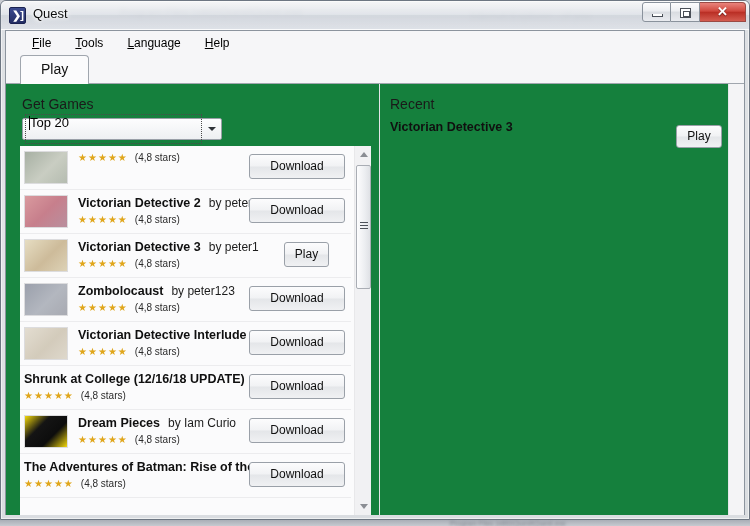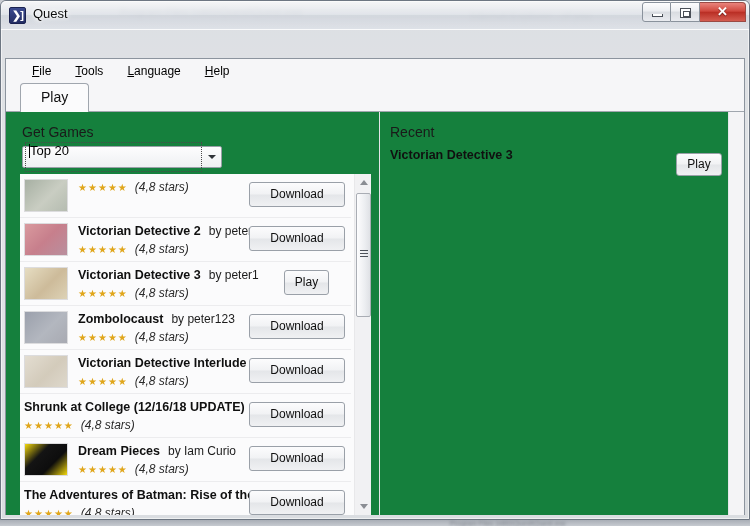--- a/index.html
+++ b/index.html
@@ -96,21 +96,20 @@
     color: #fff; font-size: 13px; font-weight: bold; line-height: 18px;
     text-align: center; text-shadow: 0 1px 1px rgba(0,0,0,.45);
   }
 
   
   #client {
     position: absolute; left: 4px; right: 4px; top: 29px; bottom: 4px;
     background: #f6f6f8;
     border: 1px solid #8c949e;
     border-bottom: none;
-    margin-top: 28px;
   }
 
   
   #menubar {
     height: 23px;
     display: flex; align-items: center;
     padding-left: 14px;
     background: #f6f6f8;
     font-size: 12px; color: #000;
   }
@@ -220,21 +219,21 @@
   .game-row.no-thumb .game-text { left: 4px; }
   .game-line1 { white-space: nowrap; overflow: hidden; }
   .game-name {
     font-size: 12.5px; font-weight: bold; color: #101010;
   }
   .game-author {
     font-size: 12px; color: #1c1c1c; margin-left: 8px;
   }
   .game-line2 { margin-top: 3px; display: flex; align-items: center; }
   .stars { color: #e0a61b; font-size: 10px; letter-spacing: 1px; }
-  .rating-text { font-size: 12px; color: #2b2b2b; margin-left: 7px; font-style: italic; }
+  .rating-text { font-size: 10px; color: #2b2b2b; margin-left: 7px; }
 
   .btn {
     border: 1px solid #9aa0a8;
     border-radius: 3px;
     background: linear-gradient(180deg,#fcfcfd 0%,#f1f2f4 48%,#e4e6e9 52%,#f0f1f3 100%);
     font-size: 12px; color: #101010;
     cursor: default;
     text-align: center;
   }
   .row-btn {

